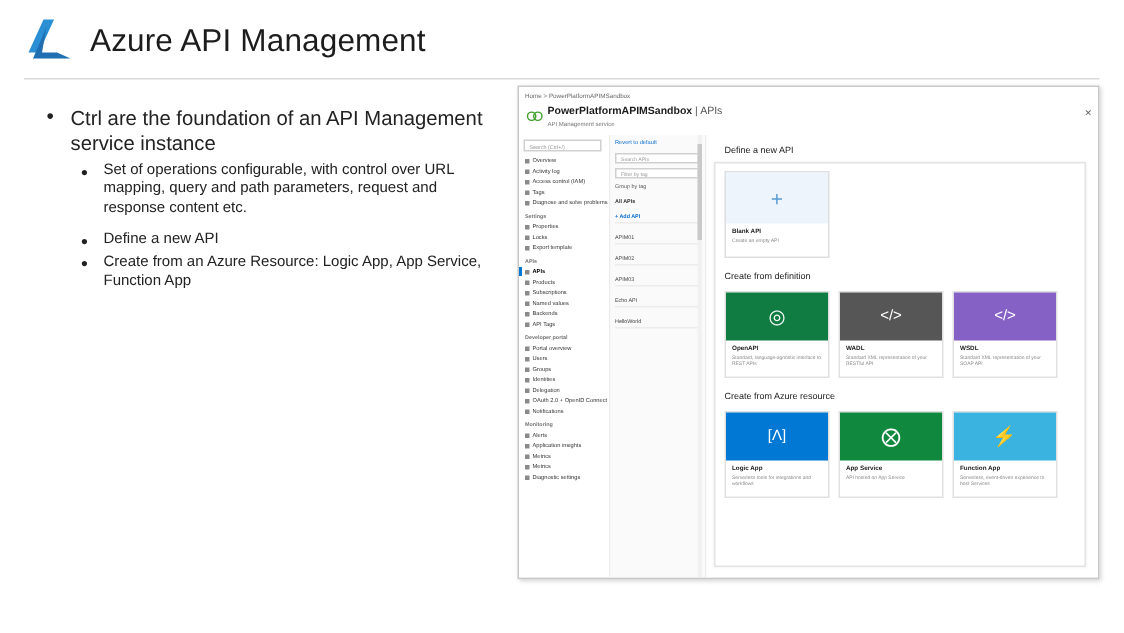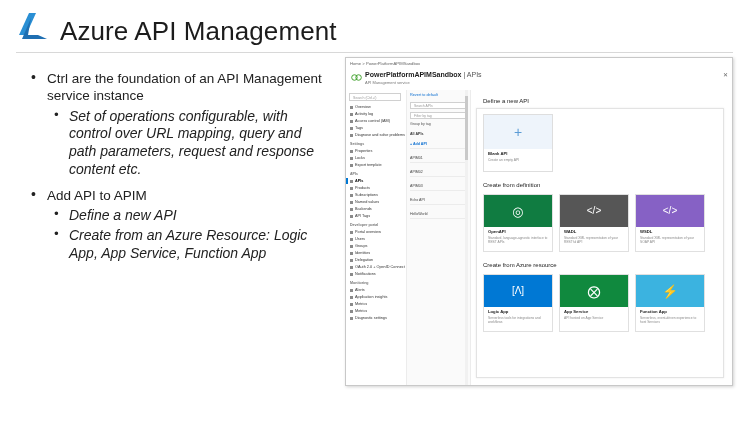--- a/index.html
+++ b/index.html
@@ -29,21 +29,21 @@
     height: 53px;
   }
   .logo {
     position: absolute;
     left: 16px; top: 12px;
     width: 34px; height: 30px;
   }
   .title {
     position: absolute;
     left: 60px; top: 16px;
-    font-size: 26px;
+    font-size: 21px;
     color: #1c1c1c;
     font-weight: normal;
     letter-spacing: 0.1px;
   }
   .header-rule {
     position: absolute;
     left: 16px; top: 52px;
     width: 717px; height: 1px;
     background: #d8d8d8;
   }
@@ -67,24 +67,23 @@
   }
   .b1::before {
     content: "\2022";
     position: absolute;
     left: 9px;
     top: -1px;
     font-size: 14px;
     color: #222;
   }
   .b2 {
-    font-size: 14px;
+    font-size: 10px;
     padding-left: 47px;
     margin-bottom: 2px;
-    font-style: italic;
   }
   .b2::before {
     content: "\2022";
     position: absolute;
     left: 32px;
     top: -1px;
     font-size: 13px;
     color: #222;
   }
   .gap { height: 6px; }
@@ -355,21 +354,20 @@
       <polygon points="15,6 6,27 31,27 22,23 12,23" fill="#1f6fb2"></polygon>
     </svg>
     <div class="title">Azure API Management</div>
     <div class="header-rule"></div>
   </div>
 
   <div class="bullets">
     <div class="b1">Ctrl are the foundation of an API Management service instance</div>
     <div class="b2">Set of operations configurable, with control over URL mapping, query and path parameters, request and response content etc.</div>
     <div class="gap"></div>
-    <div class="b1">Add API to APIM</div>
     <div class="b2">Define a new API</div>
     <div class="b2">Create from an Azure Resource: Logic App, App Service, Function App</div>
   </div>
 
   <div class="shot">
 
     <div class="crumb">Home  &gt;  PowerPlatformAPIMSandbox</div>
 
     <div class="shot-head">
       <svg class="apim-icon" viewBox="0 0 16 16">

